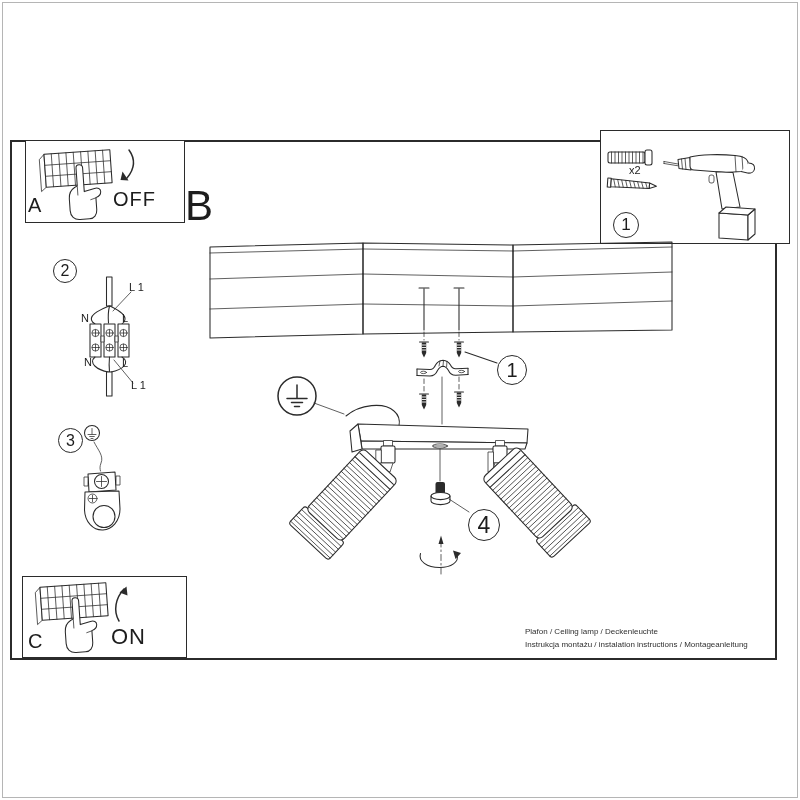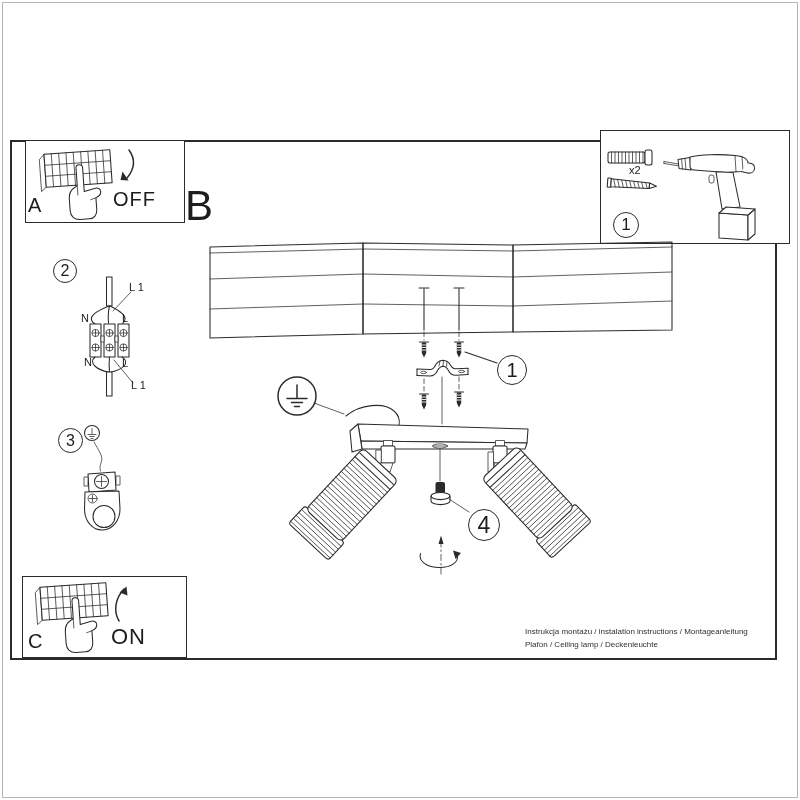--- a/index.html
+++ b/index.html
@@ -258,16 +258,16 @@
   <span class="lbl tiny" style="left:629px;top:164px;">x2</span>
 
   <span class="lbl tiny" style="left:129px;top:281px;">L 1</span>
   <span class="lbl tiny" style="left:81px;top:312px;">N</span>
   <span class="lbl tiny" style="left:122px;top:312px;">L</span>
   <span class="lbl tiny" style="left:84px;top:356px;">N</span>
   <span class="lbl tiny" style="left:122px;top:357px;">L</span>
   <span class="lbl tiny" style="left:131px;top:379px;">L 1</span>
 
   <div class="footer">
+    <div>Plafon / Ceiling lamp / Deckenleuchte</div>
     <div>Instrukcja montażu / instalation instructions / Montageanleitung</div>
-    <div>Plafon / Ceiling lamp / Deckenleuchte</div>
   </div>
 </div>
 
 </body></html>

